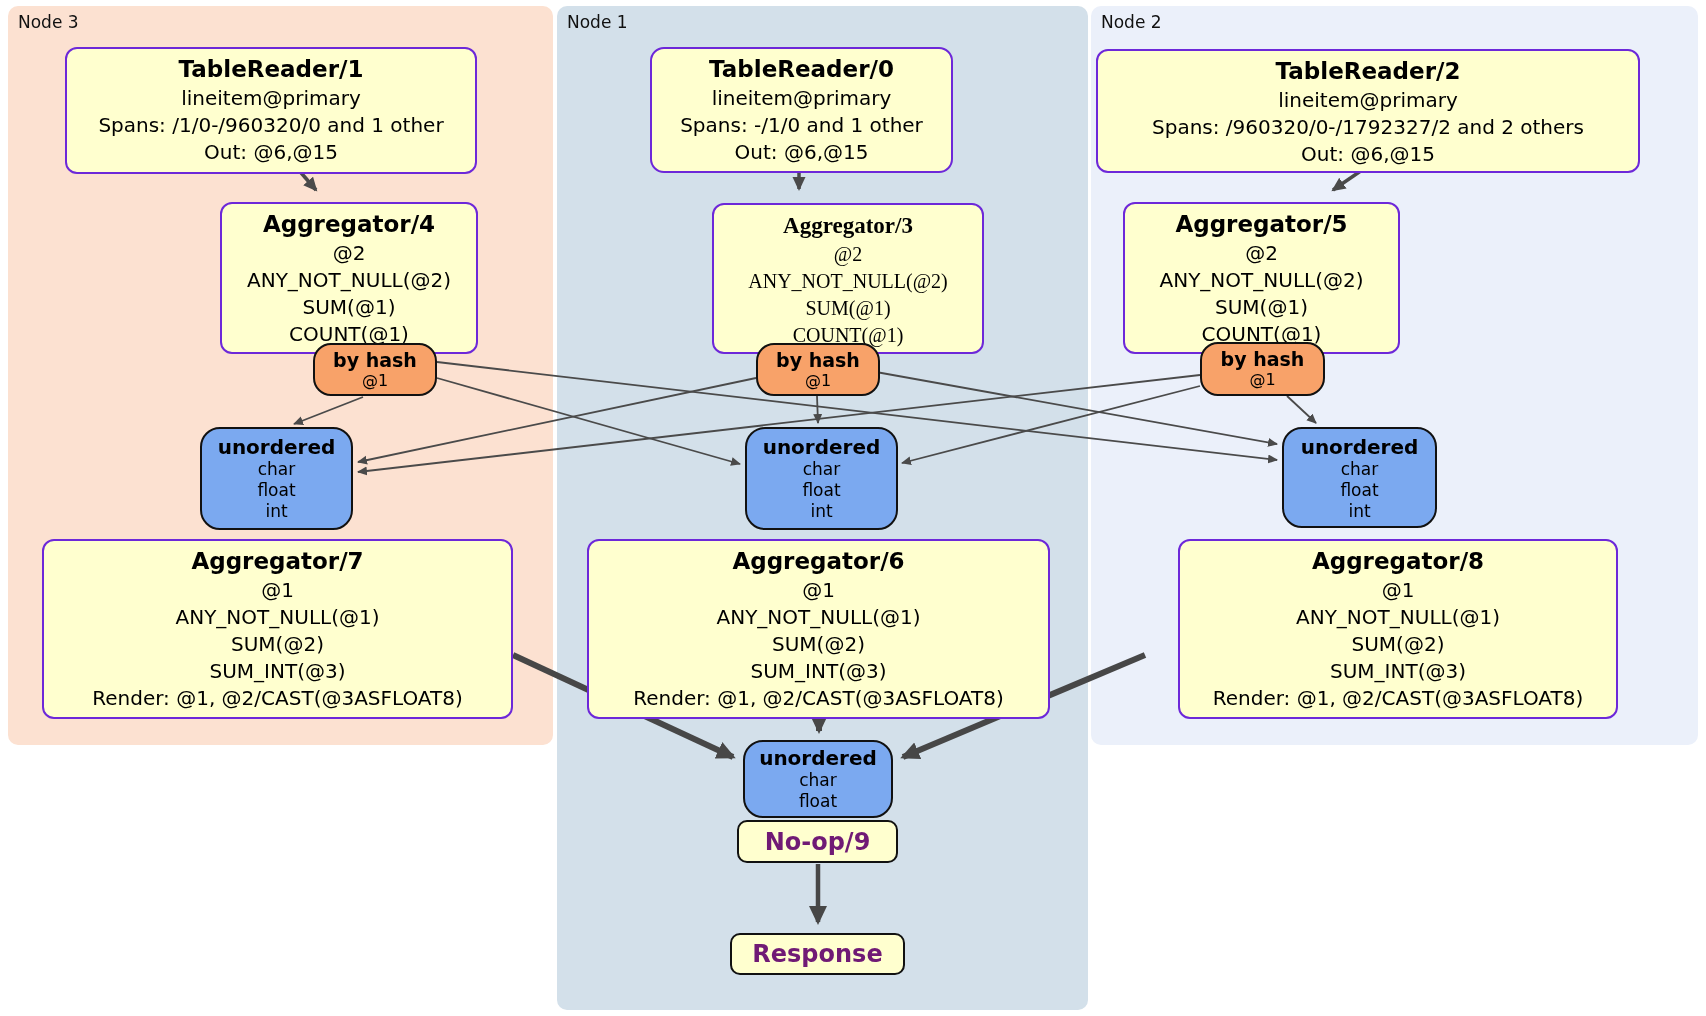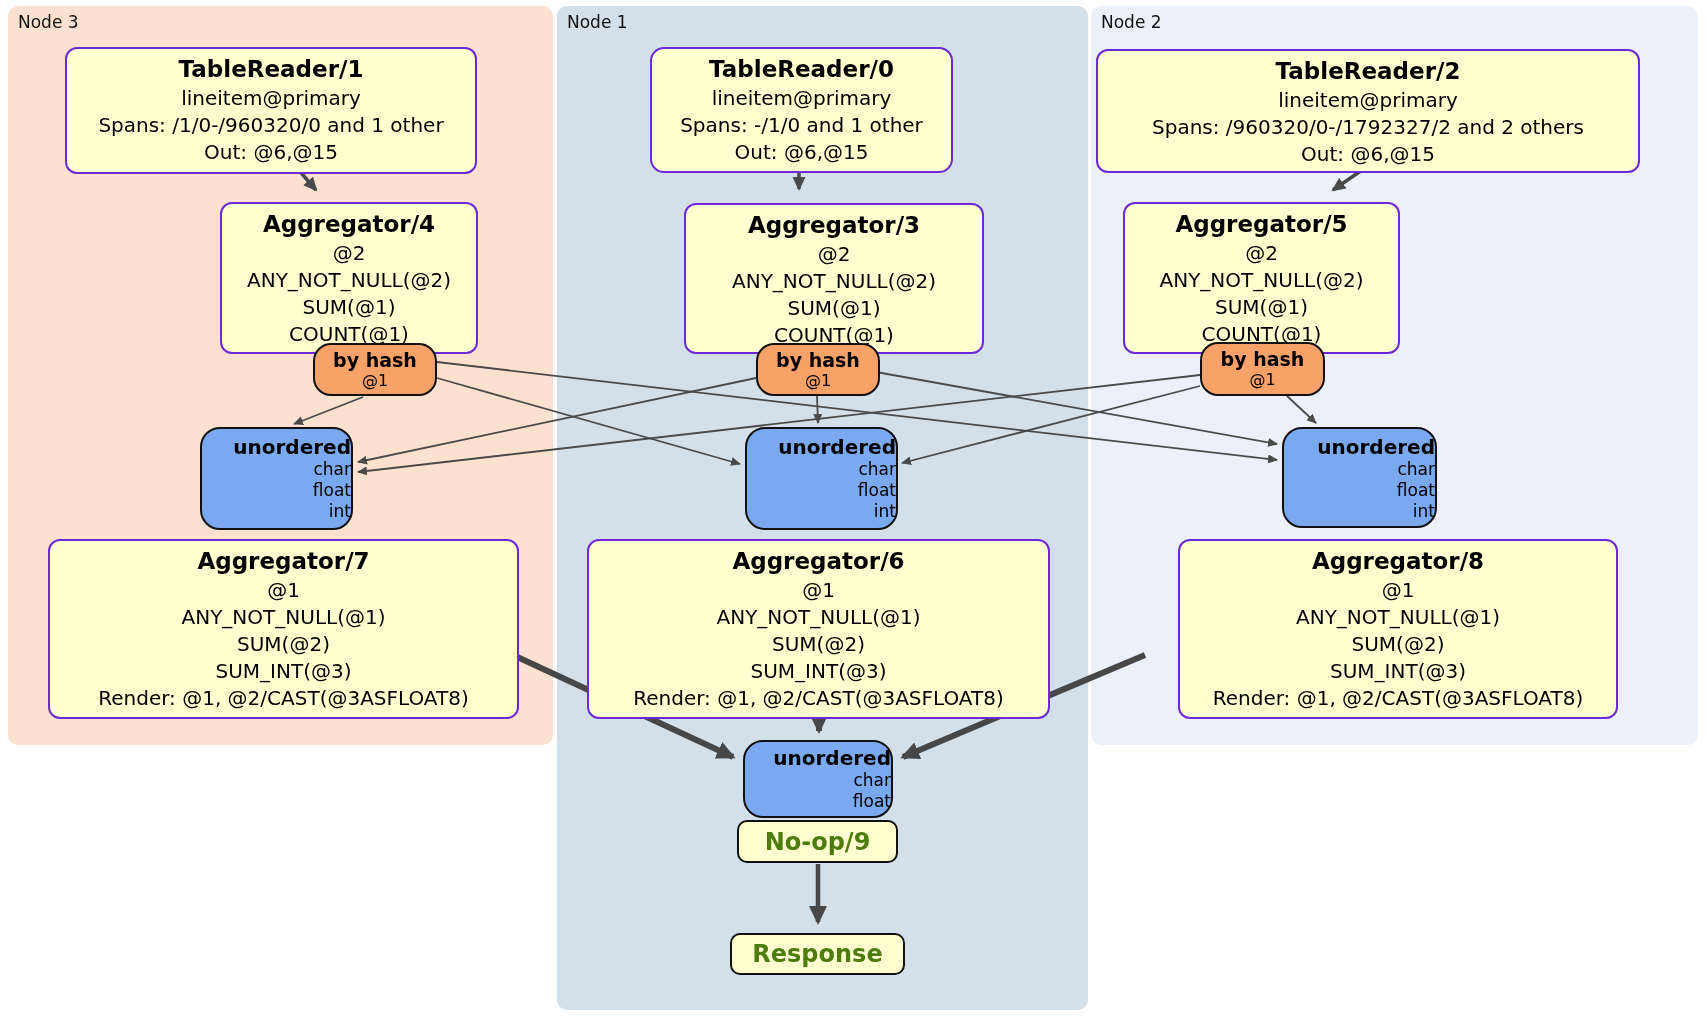--- a/index.html
+++ b/index.html
@@ -15,26 +15,26 @@
         text-align:center;box-sizing:border-box;padding-top:5px;color:#000;margin-top:7px;}
   .ptitle{font-weight:bold;font-size:23px;line-height:31px;}
   .pline{font-size:20px;line-height:27px;white-space:nowrap;}
 
   .router{position:absolute;background:#f8a269;border:2px solid #111;border-radius:18px;
           text-align:center;box-sizing:border-box;padding-top:4px;color:#000;}
   .rtitle{font-weight:bold;font-size:19px;line-height:22px;}
   .rsub{font-size:16px;line-height:19px;}
 
   .sync{position:absolute;background:#7ba9f0;border:2px solid #111;border-radius:20px;
-        text-align:right;box-sizing:border-box;padding-top:6px;color:#000;}
+        text-align:center;box-sizing:border-box;padding-top:6px;color:#000;}
   .stitle{font-weight:bold;font-size:20px;line-height:24px;}
   .sline{font-size:17px;line-height:21px;}
 
   .simplebox{position:absolute;background:#ffffcf;border:2px solid #111;border-radius:10px;
-             text-align:center;box-sizing:border-box;color:#4d7c0f;display:flex;
+             text-align:center;box-sizing:border-box;color:#701a75;display:flex;
              align-items:center;justify-content:center;}
   .stext{font-weight:bold;font-size:24px;}
 </style>
 </head>
 <body>
 
 <div class="canvas">
 
   <div class="region" style="left:8px;top:6px;width:545px;height:739px;background:#fce1d1;">
     <div class="region-label">Node 3</div>
@@ -108,37 +108,37 @@
     <div class="rsub">@1</div>
   </div>
 
   <div class="sync" style="left:200px;top:427px;width:153px;height:103px;">
     <div class="stitle">unordered</div>
     <div class="sline">char</div>
     <div class="sline">float</div>
     <div class="sline">int</div>
   </div>
 
-  <div class="pbox" style="left:48px;top:532px;width:471px;height:180px;">
+  <div class="pbox" style="left:42px;top:532px;width:471px;height:180px;">
     <div class="ptitle">Aggregator/7</div>
     <div class="pline">@1</div>
     <div class="pline">ANY_NOT_NULL(@1)</div>
     <div class="pline">SUM(@2)</div>
     <div class="pline">SUM_INT(@3)</div>
     <div class="pline">Render: @1, @2/CAST(@3ASFLOAT8)</div>
   </div>
 
   <div class="pbox" style="left:650px;top:40px;width:303px;height:126px;border-radius:14px;">
     <div class="ptitle">TableReader/0</div>
     <div class="pline">lineitem@primary</div>
     <div class="pline">Spans: -/1/0 and 1 other</div>
     <div class="pline">Out: @6,@15</div>
   </div>
 
-  <div class="pbox" style="left:684px;top:196px;width:300px;height:151px;">
+  <div class="pbox" style="left:712px;top:196px;width:272px;height:151px;font-family:Liberation Serif, serif;">
     <div class="ptitle">Aggregator/3</div>
     <div class="pline">@2</div>
     <div class="pline">ANY_NOT_NULL(@2)</div>
     <div class="pline">SUM(@1)</div>
     <div class="pline">COUNT(@1)</div>
   </div>
 
   <div class="router" style="left:756px;top:343px;width:124px;height:53px;">
     <div class="rtitle">by hash</div>
     <div class="rsub">@1</div>

